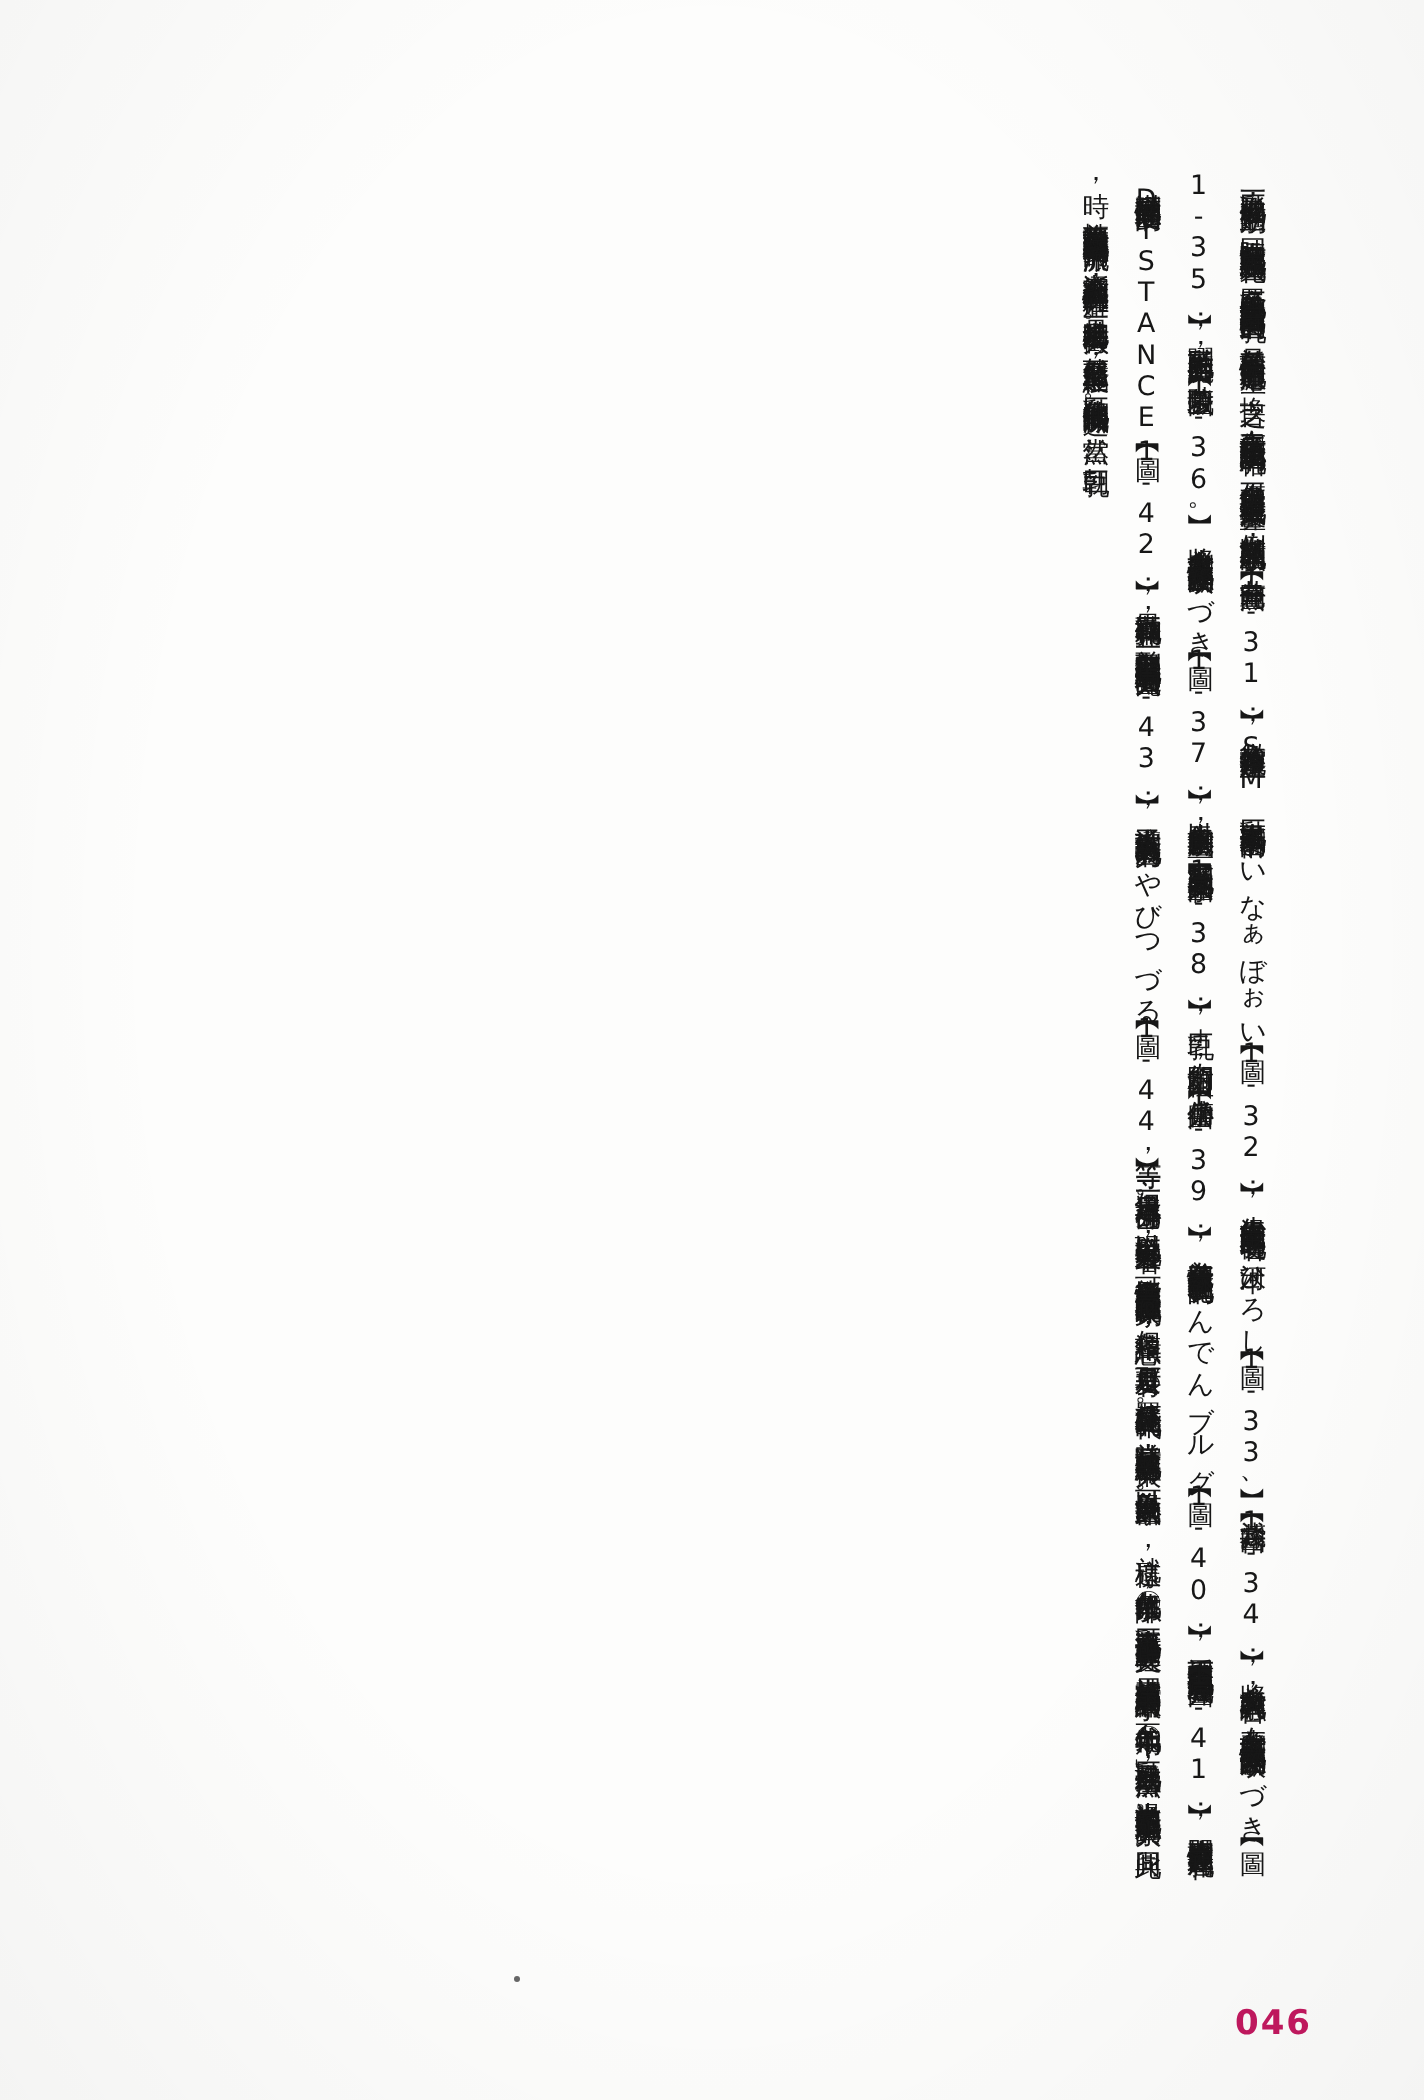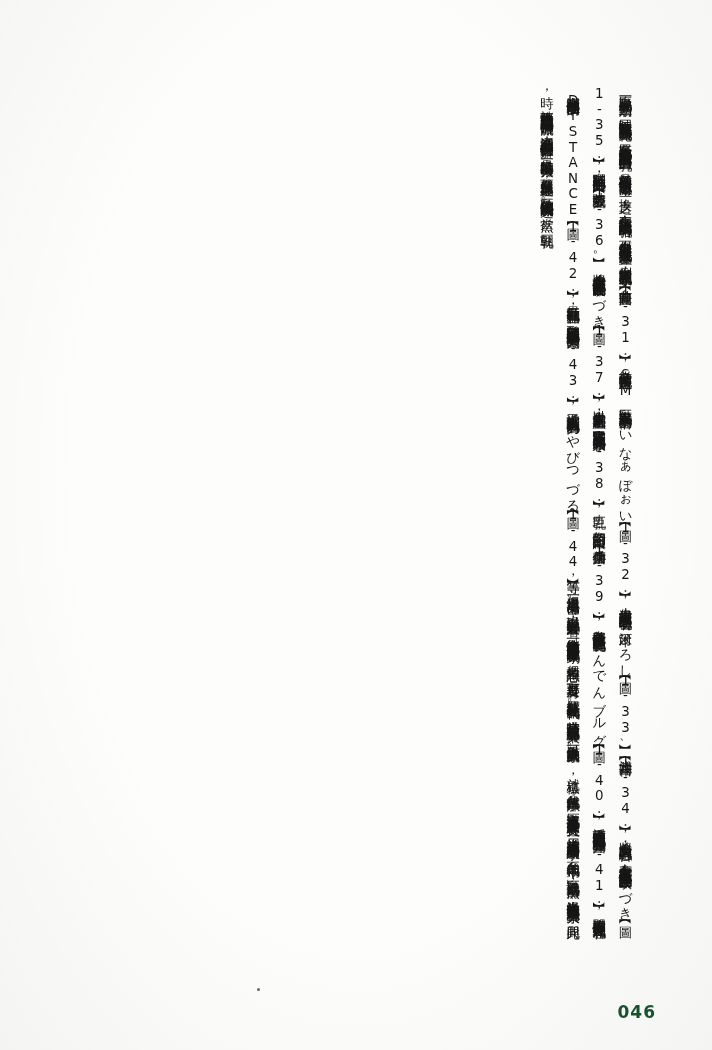--- a/index.html
+++ b/index.html
@@ -40,21 +40,21 @@
     -webkit-font-smoothing: antialiased;
   }
   .pnum {
     position: absolute;
     right: 56px;
     bottom: 28px;
     font-family: "DejaVu Sans", sans-serif;
     font-size: 17px;
     font-weight: bold;
     letter-spacing: 1px;
-    color: #14532d;
+    color: #be185d;
   }
   .marker-dot {
     position: absolute;
     left: 257px;
     top: 988px;
     width: 3px;
     height: 3px;
     border-radius: 50%;
     background: #666;
   }

